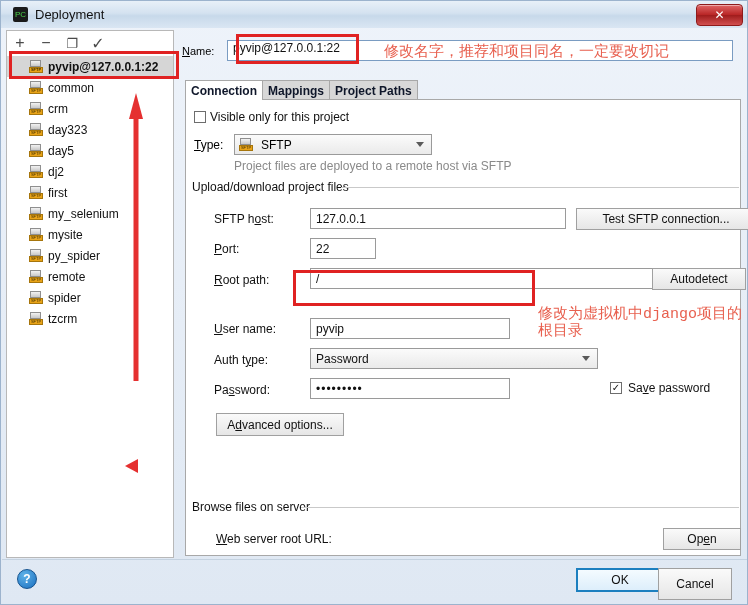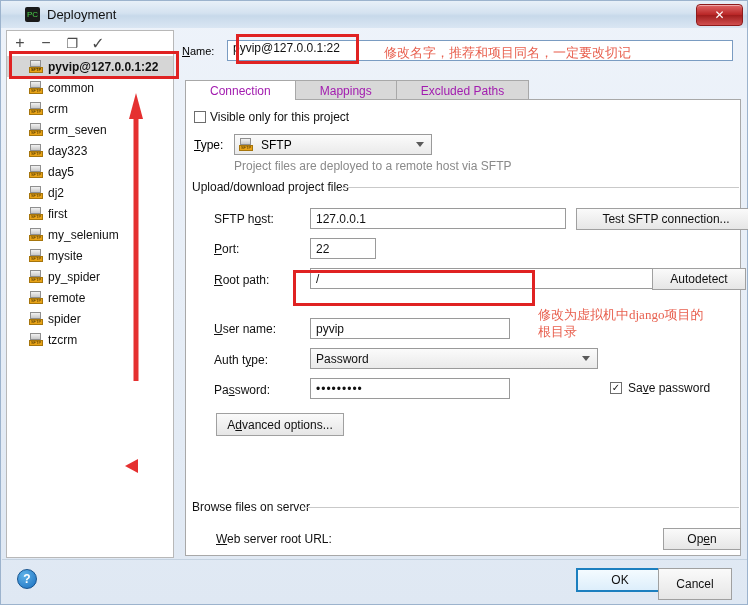--- a/index.html
+++ b/index.html
@@ -18,21 +18,21 @@
     border:1px solid #9cb3cd;
     box-sizing:border-box;
   }
   
   #titlebar{
     position:absolute;left:0;top:0;width:746px;height:27px;
     background:linear-gradient(#e8f0f8 0%, #d4e2f0 45%, #c7d9ea 55%, #dae6f3 100%);
     display:flex;align-items:center;
   }
   #app-icon{
-    width:15px;height:15px;margin-left:24px;margin-right:7px;
+    width:15px;height:15px;margin-left:12px;margin-right:7px;
     background:#1a1a1a;border-radius:2px;
     display:flex;align-items:center;justify-content:center;
     font-size:8px;font-weight:normal;color:#4ad14a;
     font-family:"Liberation Sans",sans-serif;
     line-height:1;
     flex:none;
   }
   #title-text{font-size:13px;color:#111;}
   #close-btn{
     position:absolute;right:4px;top:3px;
@@ -94,24 +94,25 @@
   #name-label{width:45px;font-size:11px;}
   #name-input{
     width:506px;height:21px;box-sizing:border-box;
     border:1px solid #7a9cc2;background:#fff;
     padding:0 5px;font-size:12px;font-family:"Liberation Sans",sans-serif;
     color:#111;outline:none;
   }
   
   #tabs{position:absolute;left:7px;top:50px;display:flex;align-items:flex-end;}
   .tab{
-    height:20px;padding:0 24px;font-size:12px;line-height:20px;
+    height:20px;padding:0 5px;font-size:12px;line-height:20px;
     background:#d8d8d8;border:1px solid #a8a8a8;border-bottom:none;
-    box-sizing:border-box;cursor:pointer;color:#a21caf;
+    box-sizing:border-box;cursor:pointer;color:#0f172a;
     margin-right:-1px;
+    font-weight:bold;
   }
   .tab.active{background:#fff;border-color:#a8a8a8;position:relative;z-index:2;}
   #tabpane{
     position:absolute;left:7px;top:69px;right:4px;bottom:2px;
     background:#fff;border:1px solid #a8a8a8;box-sizing:border-box;
   }
   
   .chk{
     width:12px;height:12px;border:1px solid #6d6d6d;background:#fff;
     box-sizing:border-box;display:inline-flex;align-items:center;justify-content:center;
@@ -146,22 +147,22 @@
     background:linear-gradient(#fafafa,#e6e6e6);
     border:1px solid #a0a0a0;font-size:12px;
     display:flex;align-items:center;justify-content:center;
     cursor:pointer;color:#111;
   }
   .btn.primary{border:2px solid #1c7fbf;background:linear-gradient(#f4fbff,#ddeefb);}
   u.mn{text-decoration:underline;}
   
   .anno-box{position:absolute;border:3px solid #e02222;box-sizing:border-box;pointer-events:none;}
   .anno-text{
-    position:absolute;color:#e8604f;font-size:13px;line-height:17px;
-    font-family:Liberation Serif, serif;white-space:pre;
+    position:absolute;color:#e8604f;font-size:15px;line-height:17px;
+    font-family:Liberation Mono, monospace;white-space:pre;
     pointer-events:none;
   }
   #arrow-up{
     position:absolute;left:128px;top:92px;width:14px;height:288px;pointer-events:none;
   }
   #arrow-left{
     position:absolute;left:124px;top:458px;width:14px;height:14px;pointer-events:none;
   }
   
   #help-btn{
@@ -213,27 +214,20 @@
               <span class="top"></span>
               <span class="bot">SFTP</span>
             </span>
             <span>crm</span>
           </div>
           <div class="tree-item">
             <span class="sftp-ico">
               <span class="top"></span>
               <span class="bot">SFTP</span>
             </span>
-            <span>crm_seven</span>
-          </div>
-          <div class="tree-item">
-            <span class="sftp-ico">
-              <span class="top"></span>
-              <span class="bot">SFTP</span>
-            </span>
             <span>day323</span>
           </div>
           <div class="tree-item">
             <span class="sftp-ico">
               <span class="top"></span>
               <span class="bot">SFTP</span>
             </span>
             <span>day5</span>
           </div>
           <div class="tree-item">
@@ -298,21 +292,21 @@
     <div id="panel">
 
       <div id="name-row">
         <div id="name-label"><u class="mn">N</u>ame:</div>
         <div id="name-input">pyvip@127.0.0.1:22</div>
       </div>
 
       <div id="tabs">
         <div class="tab active">Connection</div>
         <div class="tab">Mappings</div>
-        <div class="tab">Excluded Paths</div>
+        <div class="tab">Project Paths</div>
       </div>
 
       <div id="tabpane">
 
         <div id="visible-row">
           <span class="chk"></span>
           <span class="flabel">Visible only for this project</span>
         </div>
 
         <div id="type-row">

